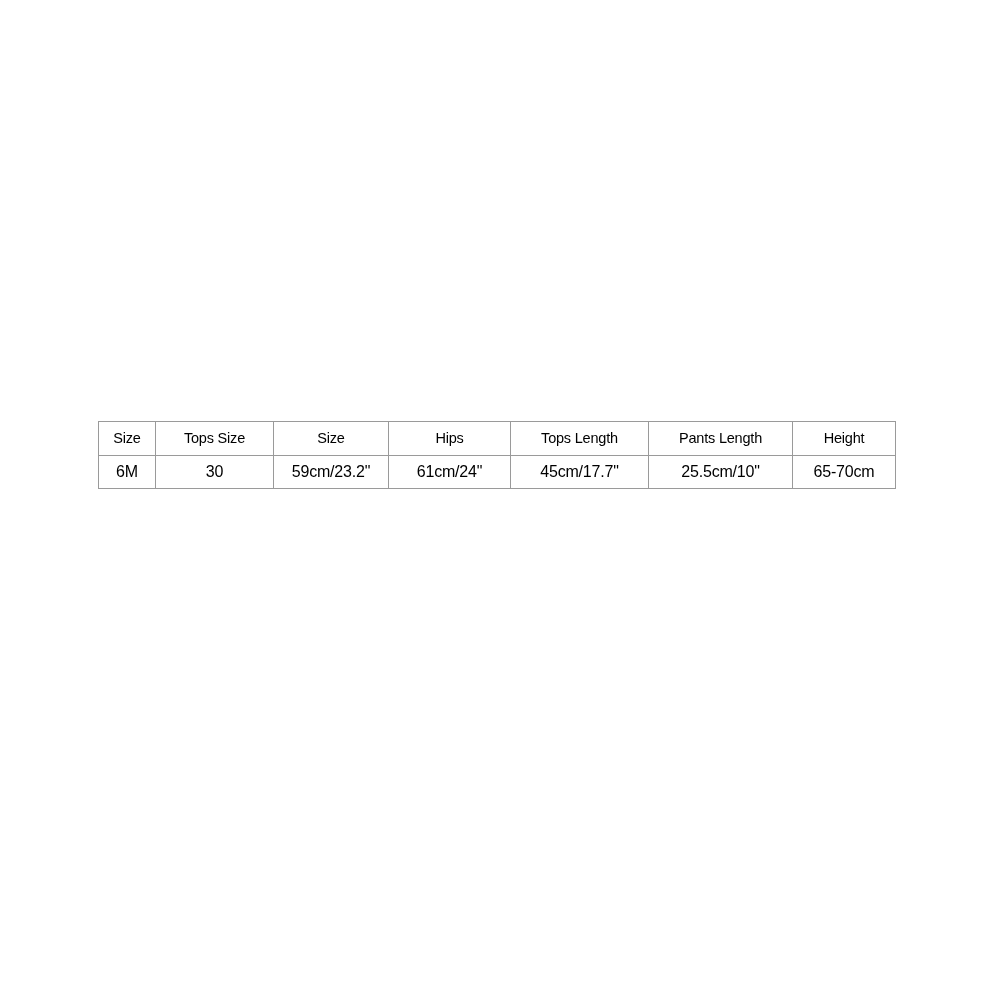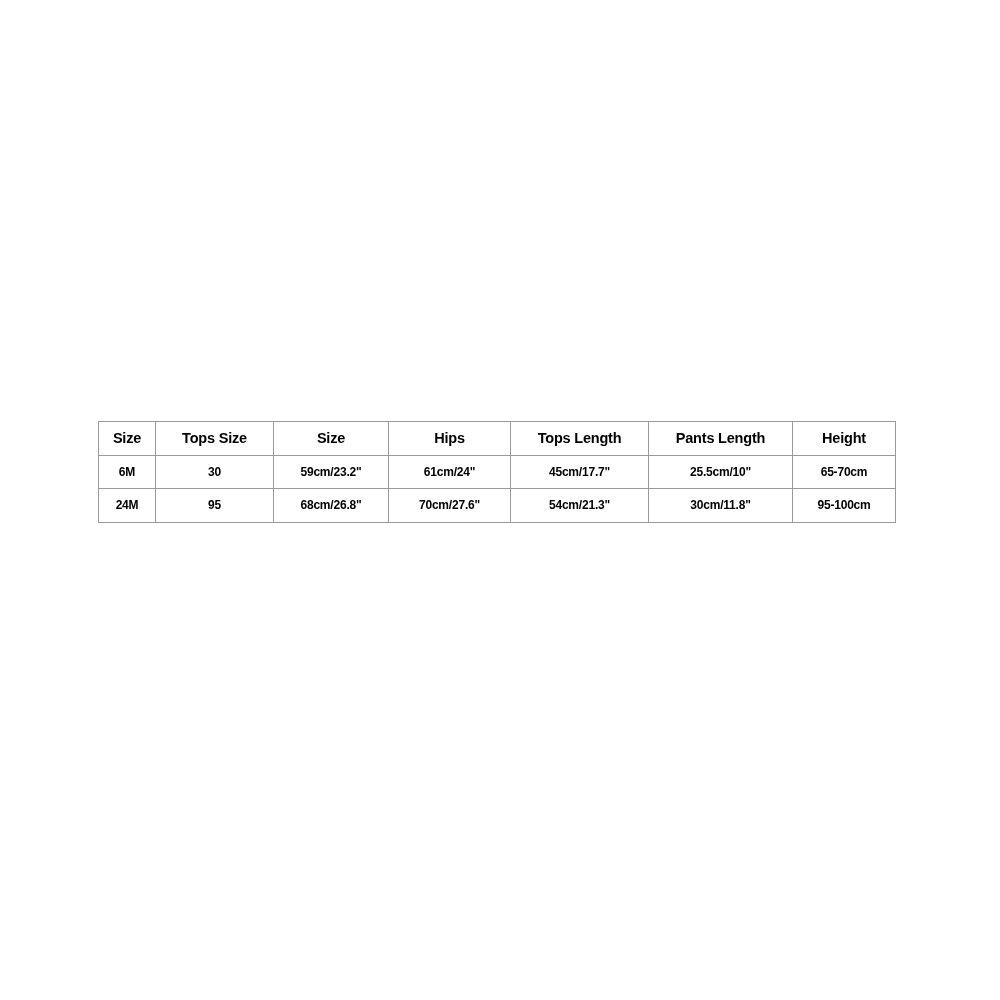--- a/index.html
+++ b/index.html
@@ -31,32 +31,32 @@
     background: #ffffff;
   }
 
   table.size-chart th,
   table.size-chart td {
     border: 1px solid #9a9a9a;
     text-align: center;
     vertical-align: middle;
     height: 32.6px;
     padding: 0 2px;
-    font-weight: bold;
+    font-weight: normal;
     color: #000000;
     white-space: nowrap;
     letter-spacing: -0.2px;
   }
 
   table.size-chart th {
     font-size: 14.5px;
   }
 
   table.size-chart td {
-    font-size: 12px;
+    font-size: 16px;
   }
 
   
   col.c0 { width: 57px; }
   col.c1 { width: 118px; }
   col.c2 { width: 115px; }
   col.c3 { width: 122px; }
   col.c4 { width: 138px; }
   col.c5 { width: 144px; }
   col.c6 { width: 103px; }
@@ -89,24 +89,15 @@
     <tbody>
       <tr>
         <td>6M</td>
         <td>30</td>
         <td>59cm/23.2"</td>
         <td>61cm/24"</td>
         <td>45cm/17.7"</td>
         <td>25.5cm/10"</td>
         <td>65-70cm</td>
       </tr>
-      <tr>
-        <td>24M</td>
-        <td>95</td>
-        <td>68cm/26.8"</td>
-        <td>70cm/27.6"</td>
-        <td>54cm/21.3"</td>
-        <td>30cm/11.8"</td>
-        <td>95-100cm</td>
-      </tr>
     </tbody>
   </table>
 </div>
 
 </body></html>

